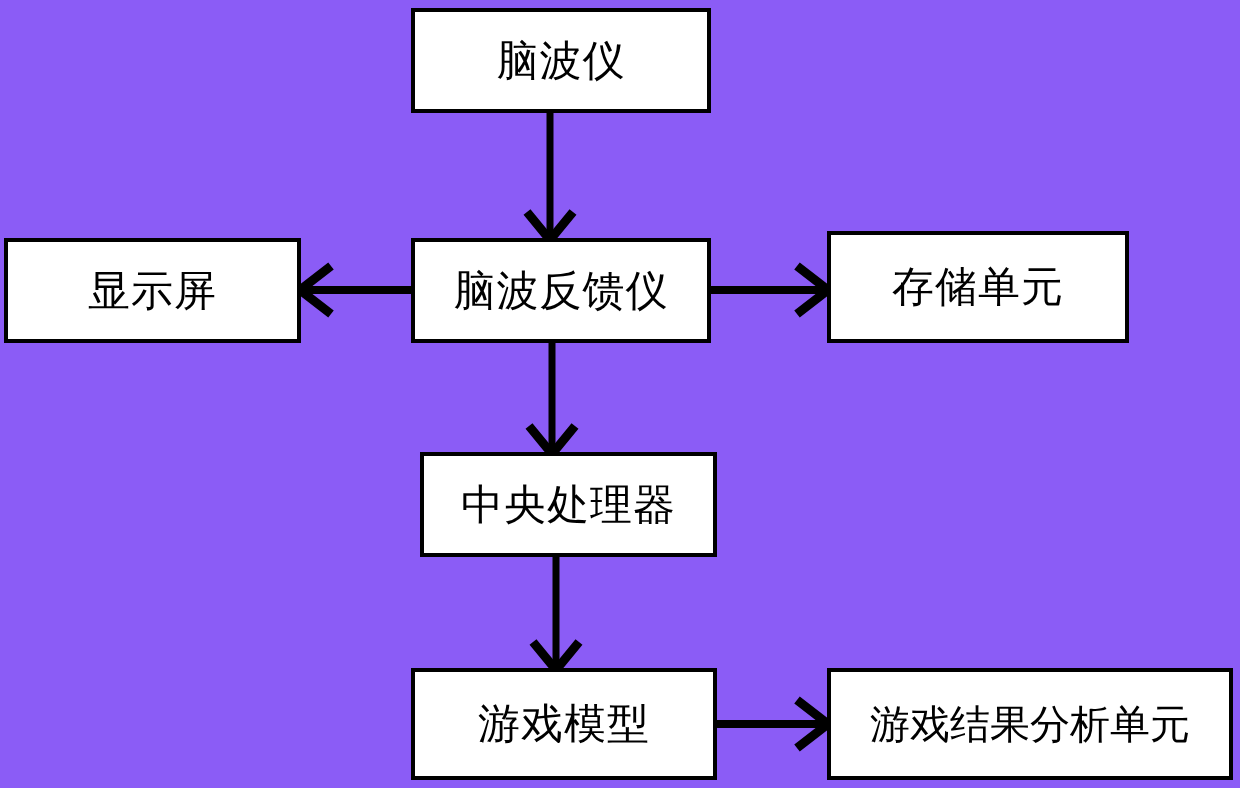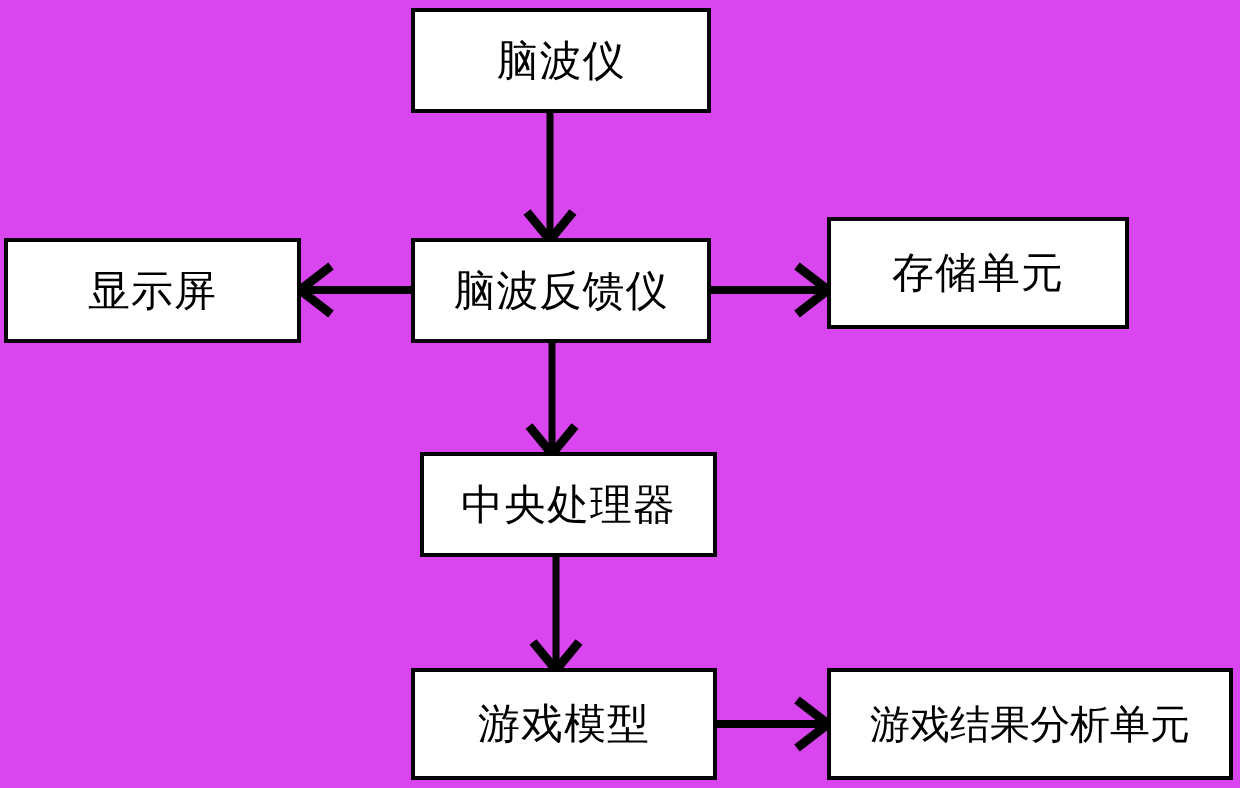--- a/index.html
+++ b/index.html
@@ -5,21 +5,21 @@
 <style>
   html, body {
     margin: 0;
     padding: 0;
     background: #ffffff;
   }
   #diagram-canvas {
     position: relative;
     width: 1240px;
     height: 788px;
-    background: #d946ef;
+    background: #8b5cf6;
     overflow: hidden;
     font-family: "DejaVu Sans", "Liberation Sans", sans-serif;
   }
   .node {
     position: absolute;
     box-sizing: border-box;
     border: 4px solid #000000;
     background: #ffffff;
     display: flex;
     align-items: center;
@@ -35,21 +35,21 @@
     font-weight: 400;
   }
   .node-label.compact {
     font-size: 40px;
     letter-spacing: 0px;
   }
   
   #node-eeg        { left: 411px; top: 8px;   width: 300px; height: 105px; }
   #node-feedback   { left: 411px; top: 238px; width: 300px; height: 105px; }
   #node-display    { left: 4px;   top: 238px; width: 297px; height: 105px; }
-  #node-storage    { left: 827px; top: 217px; width: 302px; height: 112px; }
+  #node-storage    { left: 827px; top: 231px; width: 302px; height: 112px; }
   #node-cpu        { left: 420px; top: 452px; width: 297px; height: 105px; justify-content: center; }
   #node-game       { left: 411px; top: 668px; width: 306px; height: 112px; }
   #node-analysis   { left: 827px; top: 668px; width: 406px; height: 112px; }
 
   .arrow-layer {
     position: absolute;
     left: 0;
     top: 0;
     width: 1240px;
     height: 788px;

